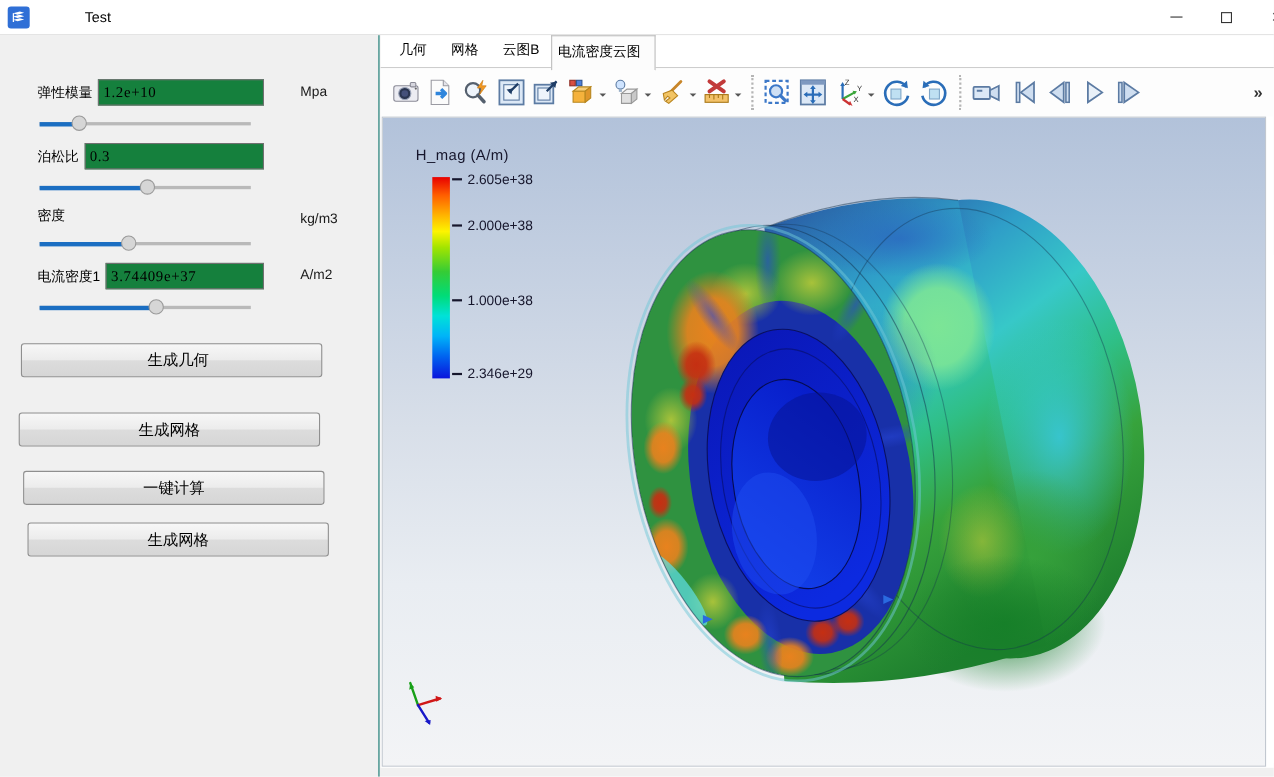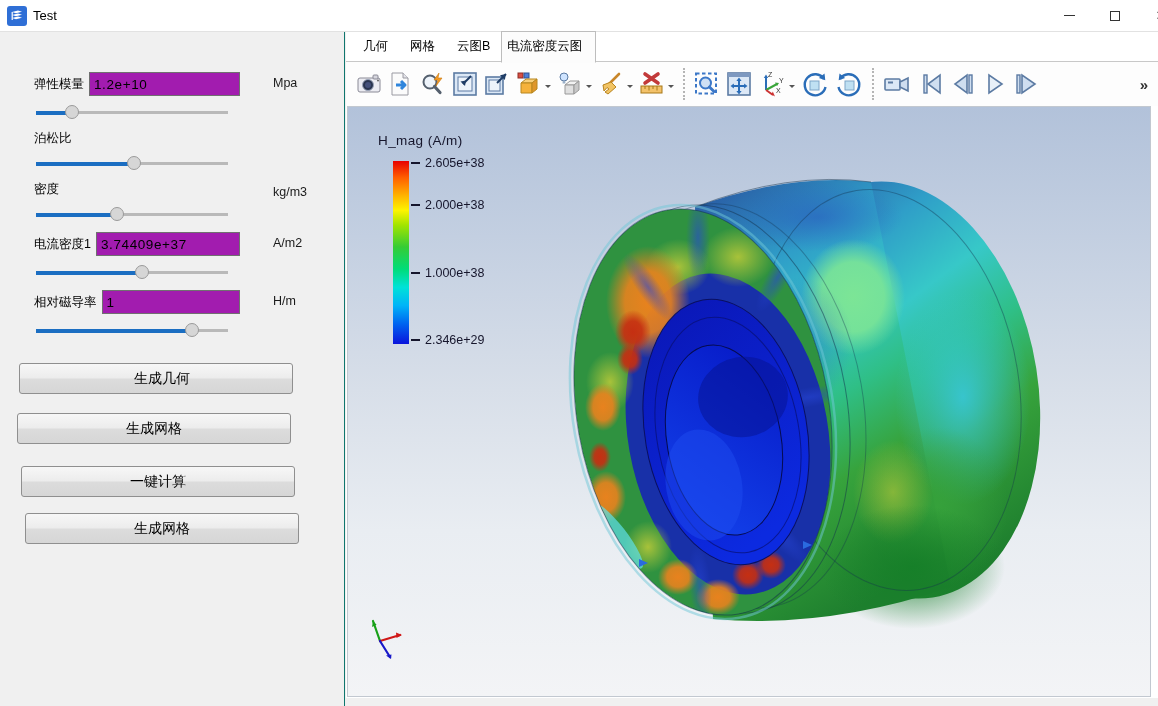--- a/index.html
+++ b/index.html
@@ -1,59 +1,59 @@
 <!DOCTYPE html>
 <html><head>
 <meta charset="utf-8">
 <style>
   * { margin:0; padding:0; box-sizing:border-box; }
   html,body { width:1158px; height:706px; overflow:hidden; }
   body { background:#f0f0f0; font-family:"Liberation Sans","DejaVu Sans",sans-serif; font-size:13px; color:#111; }
 
   
   .titlebar { position:absolute; left:0; top:0; width:1158px; height:32px; background:#ffffff;
-              border-bottom:1px solid #e2e2e2; display:flex; align-items:center; overflow:hidden; }
+              border-bottom:1px solid #e2e2e2; display:flex; align-items:center; overflow:hidden;gap:44px; }
   .appicon { width:20px; height:20px; margin:0 6px 0 7px; background:#2f6fd6; border-radius:3px;
              display:flex; align-items:center; justify-content:center; }
   .appicon svg { display:block; }
   .apptitle { font-size:13px; color:#000; }
   .wincontrols { margin-left:auto; margin-right:-26px; display:flex; }
   .winbtn { width:46px; height:31px; display:flex; align-items:center; justify-content:center;
             background:transparent; border:none; cursor:default; font-size:13px; color:#222; }
   .glyph-min { display:inline-block; width:11px; border-top:1.5px solid #333; }
   .glyph-max { display:inline-block; width:10px; height:10px; border:1.5px solid #333; }
   .glyph-close { font-size:13px; color:#222; }
 
   
   .sidebar { position:absolute; left:0; top:32px; width:345px; height:674px; background:#f0f0f0;
              border-right:1px solid #0f766e; padding-top:40px; }
   .field { position:relative; padding-left:34px; margin-bottom:9px; }
   .frow { display:flex; align-items:center; width:206px; }
   .frow label { font-size:12.5px; color:#000; white-space:nowrap; margin-right:5px; }
-  .frow input { flex:1; min-width:0; height:24px; border:1px solid #707070; background:#a21caf;
-                font-family:Liberation Sans, sans-serif; font-size:13.5px; letter-spacing:0.6px;
+  .frow input { flex:1; min-width:0; height:24px; border:1px solid #707070; background:#15803d;
+                font-family:Liberation Serif, serif; font-size:13.5px; letter-spacing:0.6px;
                 padding:0 4px; color:#000; }
   .unit { position:absolute; left:273px; top:4px; font-size:12.5px; color:#1a1a1a; }
   .slider { position:relative; width:192px; height:18px; margin:7px 0 0 2px; cursor:pointer; }
   .slider .track { position:absolute; left:0; right:0; top:8px; height:3px; background:#b9b9b9; }
   .slider .fill { position:absolute; left:0; top:7.5px; height:4px; background:#1b6ec2; }
   .slider .thumb { position:absolute; top:2px; width:14px; height:14px; border-radius:50%;
                    background:#d6d6d6; border:1px solid #9a9a9a; transform:translateX(-50%); }
   .btncol { margin-top:24px; }
   .pushbtn { display:block; width:274px; height:31px; border:1px solid #8f8f8f; border-radius:3px;
              background:linear-gradient(180deg,#f7f7f7 0%,#ececec 48%,#dcdcdc 52%,#d6d6d6 100%);
              font-family:"Liberation Sans","DejaVu Sans",sans-serif; font-size:14px; color:#000; cursor:default; }
-  .pushbtn.b1 { margin:0 0 19px 19px;padding-left:12px; }
+  .pushbtn.b1 { margin:0 0 32px 19px;padding-left:12px; }
   .pushbtn.b2 { margin:0 0 22px 17px; }
   .pushbtn.b3 { margin:0 0 16px 21px; }
   .pushbtn.b4 { margin:0 0 0 25px; }
 
   
   .rightpane { position:absolute; left:346px; top:32px; width:812px; height:666px; background:#fff; }
-  .tabbar { height:30px; display:flex; align-items:center; padding-left:6px; border-bottom:1px solid #c8c8c8; }
+  .tabbar { height:30px; display:flex; align-items:flex-start; padding-left:6px; border-bottom:1px solid #c8c8c8; }
   .tab { padding:5px 11px 6px 11px; font-size:12.5px; color:#000; margin-bottom:0; cursor:pointer; white-space:nowrap; }
   .tab.active { border:1px solid #bdbdbd; border-bottom:1px solid #fcfcfc; background:#fcfcfc;
                 margin-bottom:-1px; padding:6px 13px 7px 5px; }
   .toolbar { height:44px; display:flex; align-items:center; padding-left:7px; background:#fdfdfd; }
   .tbtn { height:38px; display:flex; align-items:center; justify-content:center; padding:0 2px;
           background:transparent; border:none; cursor:pointer; }
   .tbtn svg { display:block; }
   .caret { width:0; height:0; border:3px solid transparent; border-top-color:#555; margin:8px 1px 0 2px; }
   .tsep { width:0; height:32px; border-left:2px dotted #b5b5b5; margin:0 6px; }
   .overflow { margin-left:auto; margin-right:10px; font-size:15px; font-weight:bold; color:#333;
@@ -116,20 +116,21 @@
     <div class="slider">
       <div class="track"></div>
       <div class="fill" style="width: 19%;"></div>
       <div class="thumb" style="left: 19%;"></div>
     </div>
   </div>
 
   <div class="field">
     <div class="frow">
       <label>泊松比</label>
+      <input type="text" value="0.3" style="">
     </div>
     <span class="unit"></span>
     <div class="slider">
       <div class="track"></div>
       <div class="fill" style="width: 51%;"></div>
       <div class="thumb" style="left: 51%;"></div>
     </div>
   </div>
 
   <div class="field">
@@ -150,32 +151,20 @@
       <input type="text" value="3.74409e+37" style="">
     </div>
     <span class="unit">A/m2</span>
     <div class="slider">
       <div class="track"></div>
       <div class="fill" style="width: 55%;"></div>
       <div class="thumb" style="left: 55%;"></div>
     </div>
   </div>
 
-  <div class="field">
-    <div class="frow">
-      <label>相对磁导率</label>
-      <input type="text" value="1" style="">
-    </div>
-    <span class="unit">H/m</span>
-    <div class="slider">
-      <div class="track"></div>
-      <div class="fill" style="width: 81%;"></div>
-      <div class="thumb" style="left: 81%;"></div>
-    </div>
-  </div>
 
   <div class="btncol">
     <button class="pushbtn b1">生成几何</button>
     <button class="pushbtn b2">生成网格</button>
     <button class="pushbtn b3">一键计算</button>
     <button class="pushbtn b4">生成网格</button>
   </div>
 </div>
 
 <div class="rightpane">

